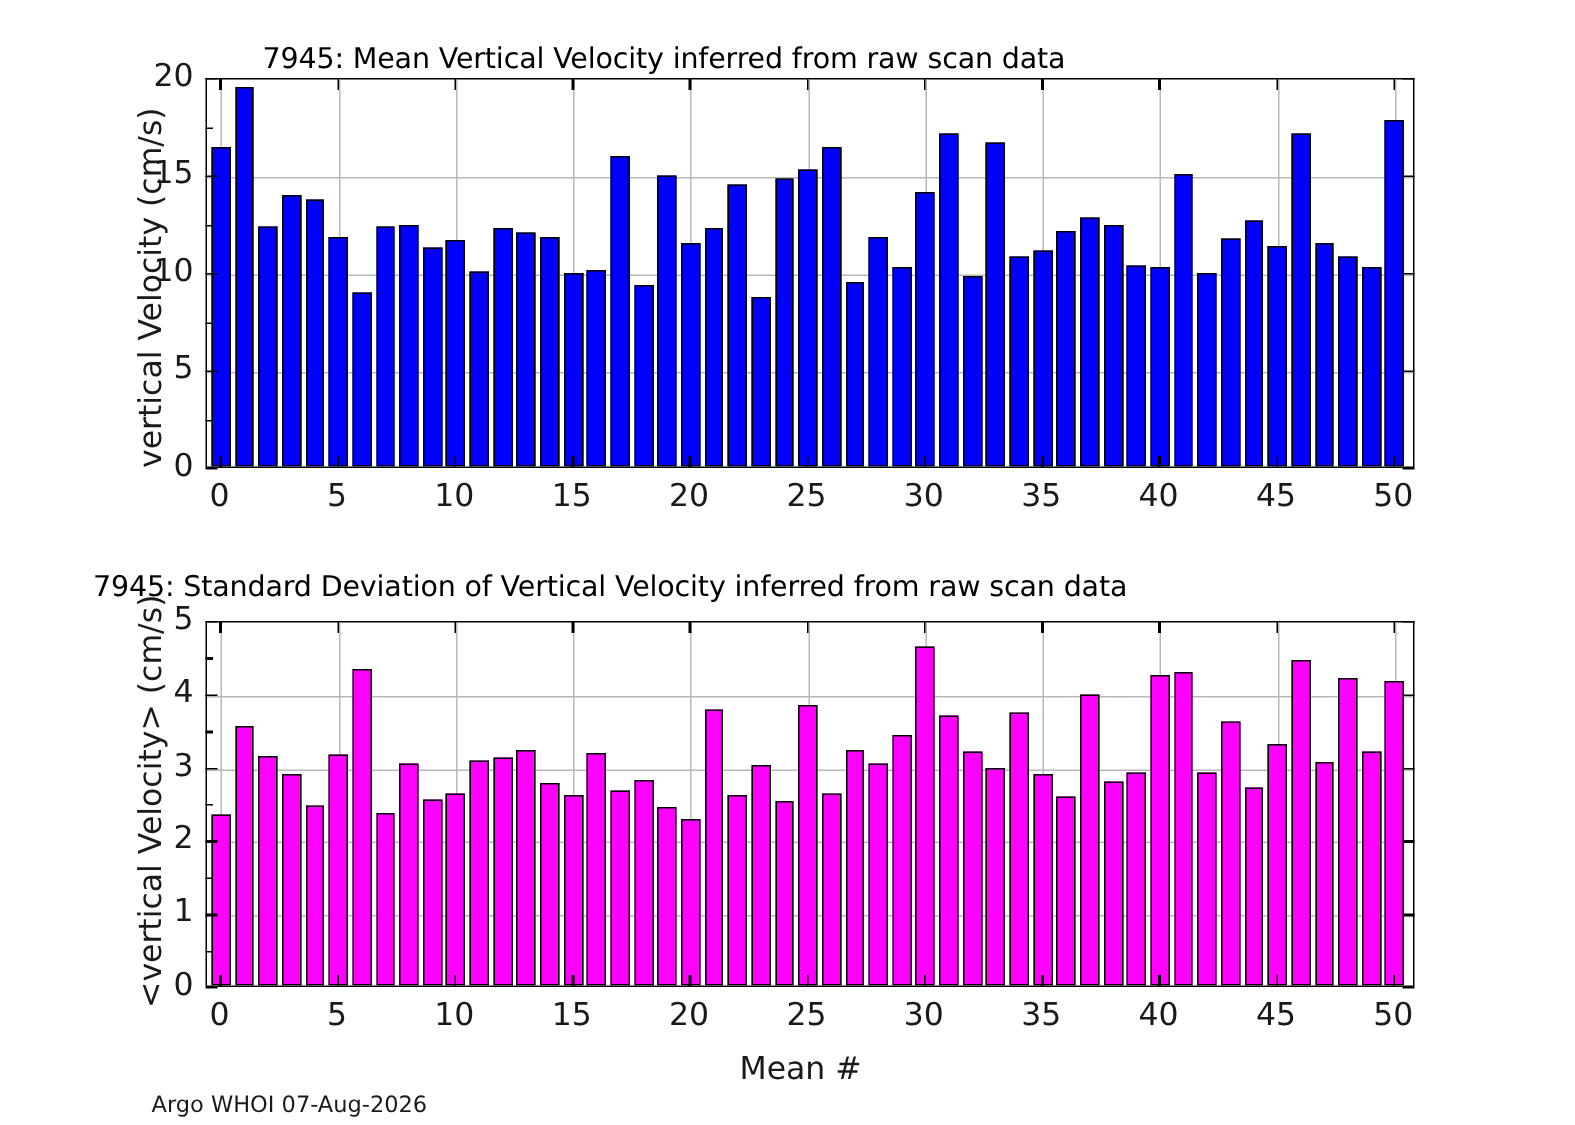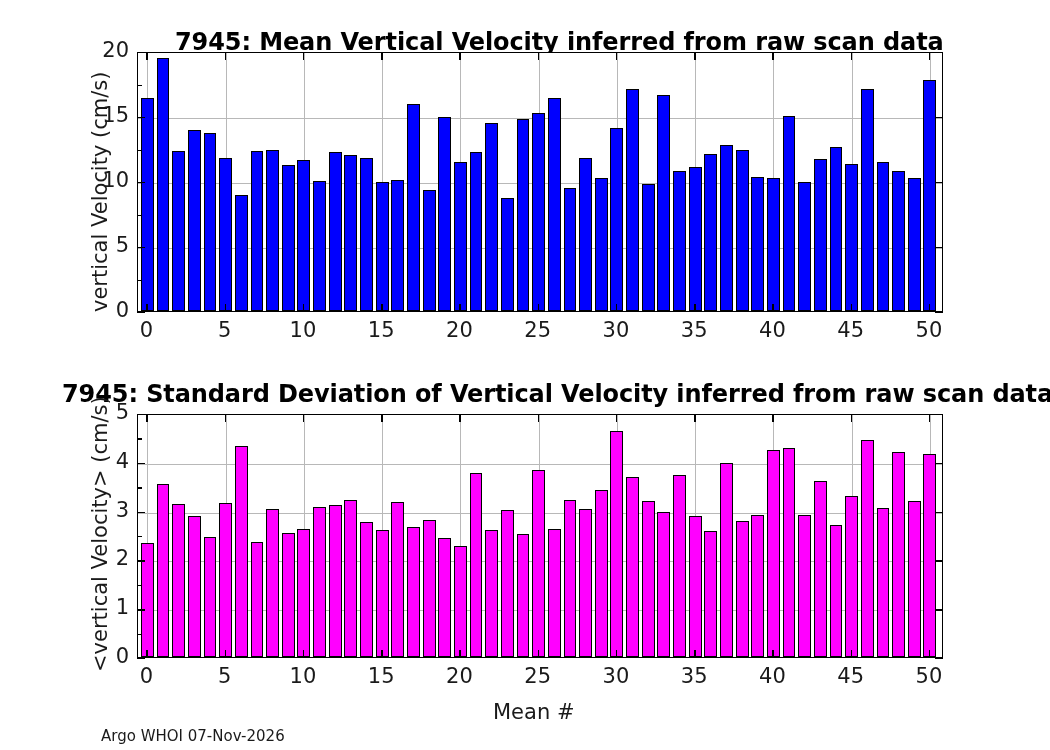--- a/index.html
+++ b/index.html
@@ -68,22 +68,22 @@
   .xlabel-text {
     position: absolute;
     text-align: center;
     font-size: 21px;
     color: #1a1a1a;
     font-family: "DejaVu Sans", "Liberation Sans", sans-serif;
     white-space: nowrap;
   }
   .chart-title {
     position: absolute;
-    font-size: 24px;
-    font-weight: bold;
+    font-size: 19px;
+    font-weight: normal;
     color: #000;
     white-space: nowrap;
     font-family: "DejaVu Sans", "Liberation Sans", sans-serif;
     letter-spacing: -0.1px;
   }
   .axis-name {
     position: absolute;
     font-size: 21px;
     color: #1a1a1a;
     white-space: nowrap;
@@ -372,15 +372,15 @@
         <div class="tick-h" style="left: 137px; top: 633.6px; width: 5px;"></div>
         <div class="tick-h" style="left: 137px; top: 584.8px; width: 5px;"></div>
         <div class="tick-h" style="left: 137px; top: 536px; width: 5px;"></div>
         <div class="tick-h" style="left: 137px; top: 487.2px; width: 5px;"></div>
         <div class="tick-h" style="left: 137px; top: 438.4px; width: 5px;"></div>
       </div>
 
     <div class="axis-name" style="left:493px; top:700px;">Mean #</div>
   </div>
 
-  <div class="footer-note" style="left:101px; top:727px;">Argo WHOI 07-Nov-2026</div>
+  <div class="footer-note" style="left:101px; top:727px;">Argo WHOI 07-Aug-2026</div>
 
 </div>
 
 </body></html>

